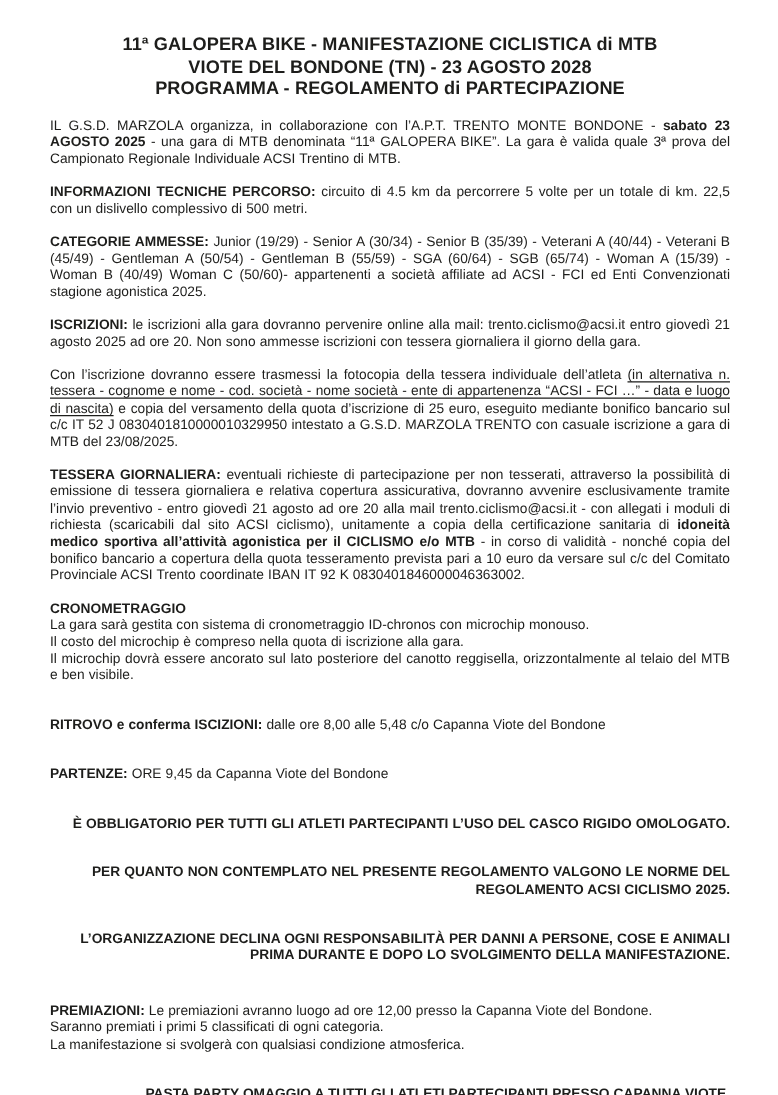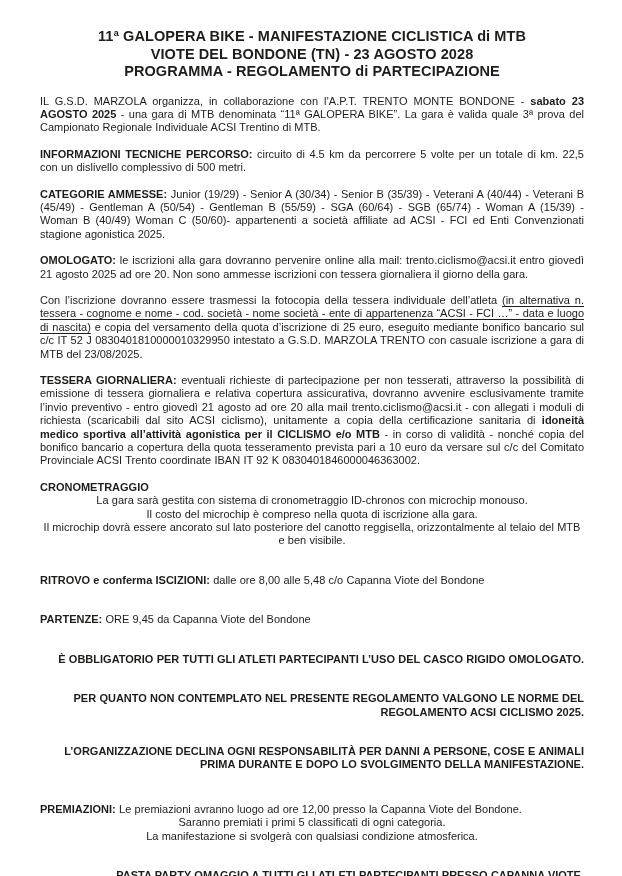--- a/index.html
+++ b/index.html
@@ -33,40 +33,40 @@
   }
   .para {
     margin: 13px 0 0 0;
     font-size: 11px;
     line-height: 13.4px;
     word-spacing: 0.2px;
   }
   .align-justify { text-align: justify; }
   .align-left    { text-align: left; }
   .align-center  { text-align: right; }
-  .gap-none  { margin-top: 0; text-align: center; }
+  .gap-none  { margin-top: 0; }
   .gap-large { margin-top: 26px; }
   .gap-xlarge{ margin-top: 31px; }
   .b { font-weight: bold; }
   .u { text-decoration: underline; text-underline-offset: 1.5px; }
 </style>
 </head>
 <body>
 
 <div class="page">
   <div class="title-block">
     <div class="title-line">11ª GALOPERA BIKE - MANIFESTAZIONE CICLISTICA di MTB</div>
     <div class="title-line">VIOTE DEL BONDONE (TN) - 23 AGOSTO 2028</div>
     <div class="title-line">PROGRAMMA - REGOLAMENTO di PARTECIPAZIONE</div>
   </div>
   <div>
       <p class="para align-justify"><span>IL G.S.D. MARZOLA organizza, in collaborazione con l’A.P.T. TRENTO MONTE BONDONE - </span><span class="b">sabato 23 AGOSTO 2025</span><span> - una gara di MTB denominata “11ª GALOPERA BIKE”. La gara è valida quale 3ª prova del Campionato Regionale Individuale ACSI Trentino di MTB.</span></p>
       <p class="para align-justify"><span class="b">INFORMAZIONI TECNICHE PERCORSO: </span><span>circuito di 4.5 km da percorrere 5 volte per un totale di km. 22,5 con un dislivello complessivo di 500 metri.</span></p>
       <p class="para align-justify"><span class="b">CATEGORIE AMMESSE: </span><span>Junior (19/29) - Senior A (30/34) - Senior B (35/39) - Veterani A (40/44) - Veterani B (45/49) - Gentleman A (50/54) - Gentleman B (55/59) - SGA (60/64) - SGB (65/74) - Woman A (15/39) - Woman B (40/49) Woman C (50/60)- appartenenti a società affiliate ad ACSI - FCI ed Enti Convenzionati stagione agonistica 2025.</span></p>
-      <p class="para align-justify"><span class="b">OMOLOGATO: </span><span>le iscrizioni alla gara dovranno pervenire online alla mail: trento.ciclismo@acsi.it entro giovedì 21 agosto 2025 ad ore 20. Non sono ammesse iscrizioni con tessera giornaliera il giorno della gara.</span></p>
+      <p class="para align-justify"><span class="b">ISCRIZIONI: </span><span>le iscrizioni alla gara dovranno pervenire online alla mail: trento.ciclismo@acsi.it entro giovedì 21 agosto 2025 ad ore 20. Non sono ammesse iscrizioni con tessera giornaliera il giorno della gara.</span></p>
       <p class="para align-justify"><span>Con l’iscrizione dovranno essere trasmessi la fotocopia della tessera individuale dell’atleta </span><span class="u">(in alternativa n. tessera - cognome e nome - cod. società - nome società - ente di appartenenza “ACSI - FCI …” - data e luogo di nascita)</span><span> e copia del versamento della quota d’iscrizione di 25 euro, eseguito mediante bonifico bancario sul c/c IT 52 J 0830401810000010329950 intestato a G.S.D. MARZOLA TRENTO con casuale iscrizione a gara di MTB del 23/08/2025.</span></p>
       <p class="para align-justify"><span class="b">TESSERA GIORNALIERA: </span><span>eventuali richieste di partecipazione per non tesserati, attraverso la possibilità di emissione di tessera giornaliera e relativa copertura assicurativa, dovranno avvenire esclusivamente tramite l’invio preventivo - entro giovedì 21 agosto ad ore 20 alla mail trento.ciclismo@acsi.it - con allegati i moduli di richiesta (scaricabili dal sito ACSI ciclismo), unitamente a copia della certificazione sanitaria di </span><span class="b">idoneità medico sportiva all’attività agonistica per il CICLISMO e/o MTB</span><span> - in corso di validità - nonché copia del bonifico bancario a copertura della quota tesseramento prevista pari a 10 euro da versare sul c/c del Comitato Provinciale ACSI Trento coordinate IBAN IT 92 K 0830401846000046363002.</span></p>
       <p class="para align-left"><span class="b">CRONOMETRAGGIO</span></p>
       <p class="para align-justify gap-none"><span>La gara sarà gestita con sistema di cronometraggio ID-chronos con microchip monouso.</span></p>
       <p class="para align-justify gap-none"><span>Il costo del microchip è compreso nella quota di iscrizione alla gara.</span></p>
       <p class="para align-justify gap-none"><span>Il microchip dovrà essere ancorato sul lato posteriore del canotto reggisella, orizzontalmente al telaio del MTB e ben visibile.</span></p>
       <p class="para align-left gap-large"><span class="b">RITROVO e conferma ISCIZIONI: </span><span>dalle ore 8,00 alle 5,48 c/o Capanna Viote del Bondone</span></p>
       <p class="para align-left gap-large"><span class="b">PARTENZE: </span><span>ORE 9,45 da Capanna Viote del Bondone</span></p>
       <p class="para align-center gap-large"><span class="b">È OBBLIGATORIO PER TUTTI GLI ATLETI PARTECIPANTI L’USO DEL CASCO RIGIDO OMOLOGATO.</span></p>
       <p class="para align-center gap-large"><span class="b">PER QUANTO NON CONTEMPLATO NEL PRESENTE REGOLAMENTO VALGONO LE NORME DEL REGOLAMENTO ACSI CICLISMO 2025.</span></p>

